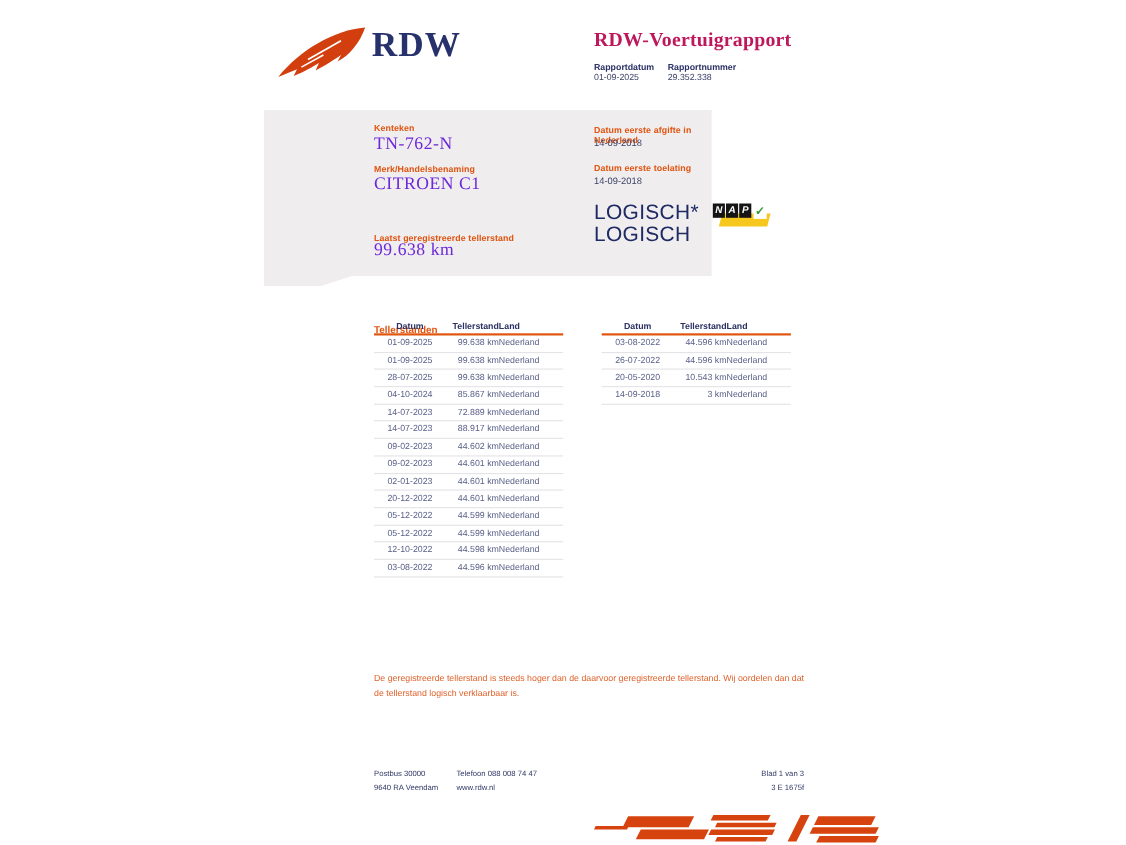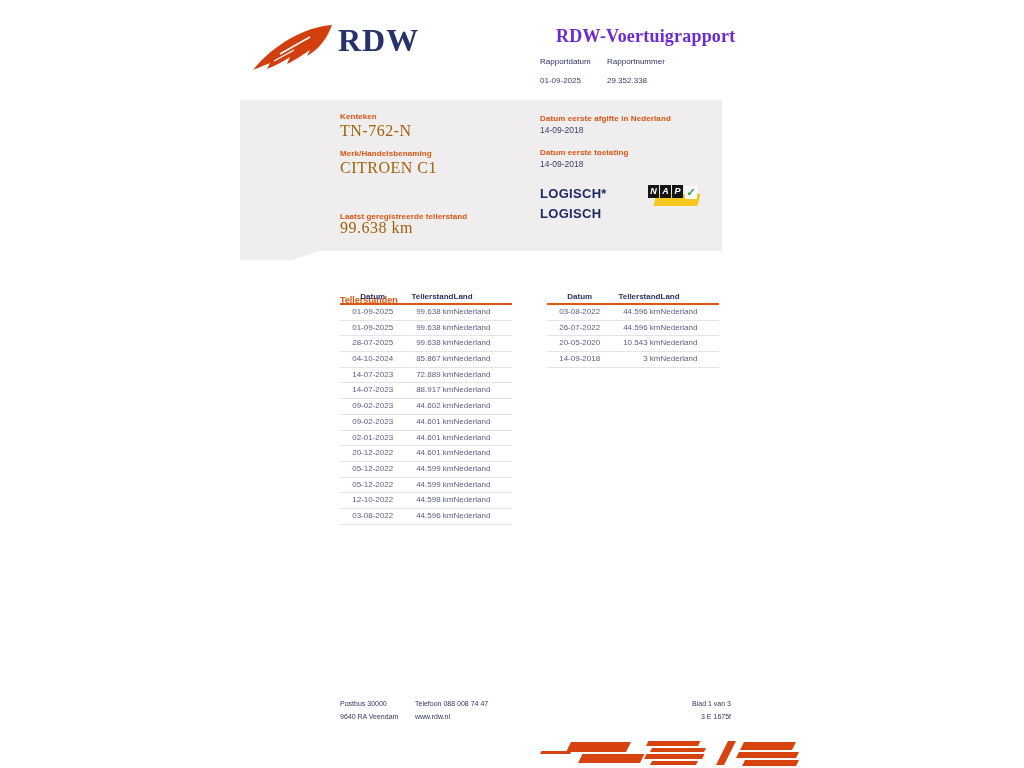--- a/index.html
+++ b/index.html
@@ -13,42 +13,42 @@
   
   .logo-svg{position:absolute;left:252px;top:24px;}
   .wordmark{
     position:absolute;left:338px;top:22px;
     font-family:"Liberation Serif", serif;font-size:32px;font-weight:600;
     letter-spacing:1px;color:#27316b;
   }
   .doc-title{
     position:absolute;left:540px;top:26px;
     font-family:"Liberation Serif", serif;font-size:18px;font-weight:700;
-    color:#6d28d9;letter-spacing:0.2px;margin-left:16px;
+    color:#be185d;letter-spacing:0.2px;
   }
   .meta{position:absolute;top:57px;font-size:8px;color:#3c4268;}
-  .meta .lbl{font-weight:400;color:#2a3166;display:block;margin-bottom:10px;}
+  .meta .lbl{font-weight:700;color:#2a3166;display:block;margin-bottom:0;}
   .meta-date{left:540px;}
   .meta-num{left:607px;}
 
   
   .sumbox{
-    position:absolute;left:240px;top:100px;width:482px;height:160px;
+    position:absolute;left:240px;top:100px;width:407px;height:160px;
     background:#f0edee;
     clip-path:polygon(0 0,482px 0,482px 151px,80px 151px,52px 160px,0 160px);
   }
   .olabel{font-size:8px;font-weight:700;color:#e05410;letter-spacing:0.1px;}
   .serifval{
-    font-family:"Liberation Serif", serif;font-size:16px;color:#a16207;
+    font-family:"Liberation Serif", serif;font-size:16px;color:#6d28d9;
     letter-spacing:0.5px;
   }
   .dateval{font-size:8.5px;color:#3c4268;}
   .oordeel{
     position:absolute;left:300px;top:84px;
-    font-size:13px;font-weight:700;color:#1d2a64;line-height:20px;letter-spacing:0.3px;
+    font-size:19px;font-weight:400;color:#1d2a64;line-height:20px;letter-spacing:0.3px;
   }
   
   .nap{position:absolute;left:408px;top:84px;width:52px;height:26px;}
   .nap-yellow{
     position:absolute;left:7px;top:10px;width:44px;height:12px;
     background:#f6c71c;transform:skewX(-14deg);
   }
   .nap-tile{
     position:absolute;top:1px;width:11px;height:13px;background:#151515;
     color:#ffffff;font-size:9px;font-weight:700;font-style:italic;
@@ -249,20 +249,21 @@
       </div>
       <div class="trow">
         <span class="c0">14-09-2018</span>
         <span class="c1">3 km</span>
         <span class="c2">Nederland</span>
       </div>
     </div>
 </div>
 
 <div class="footnote">
+  <div class="fn-text">De geregistreerde tellerstand is steeds hoger dan de daarvoor geregistreerde tellerstand. Wij oordelen dan dat de tellerstand logisch verklaarbaar is.</div>
 </div>
 
 <div class="footer f-col1">
   <div>Postbus 30000</div>
   <div>9640 RA Veendam</div>
 </div>
 <div class="footer f-col2">
   <div>Telefoon 088 008 74 47</div>
   <div>www.rdw.nl</div>
 </div>

